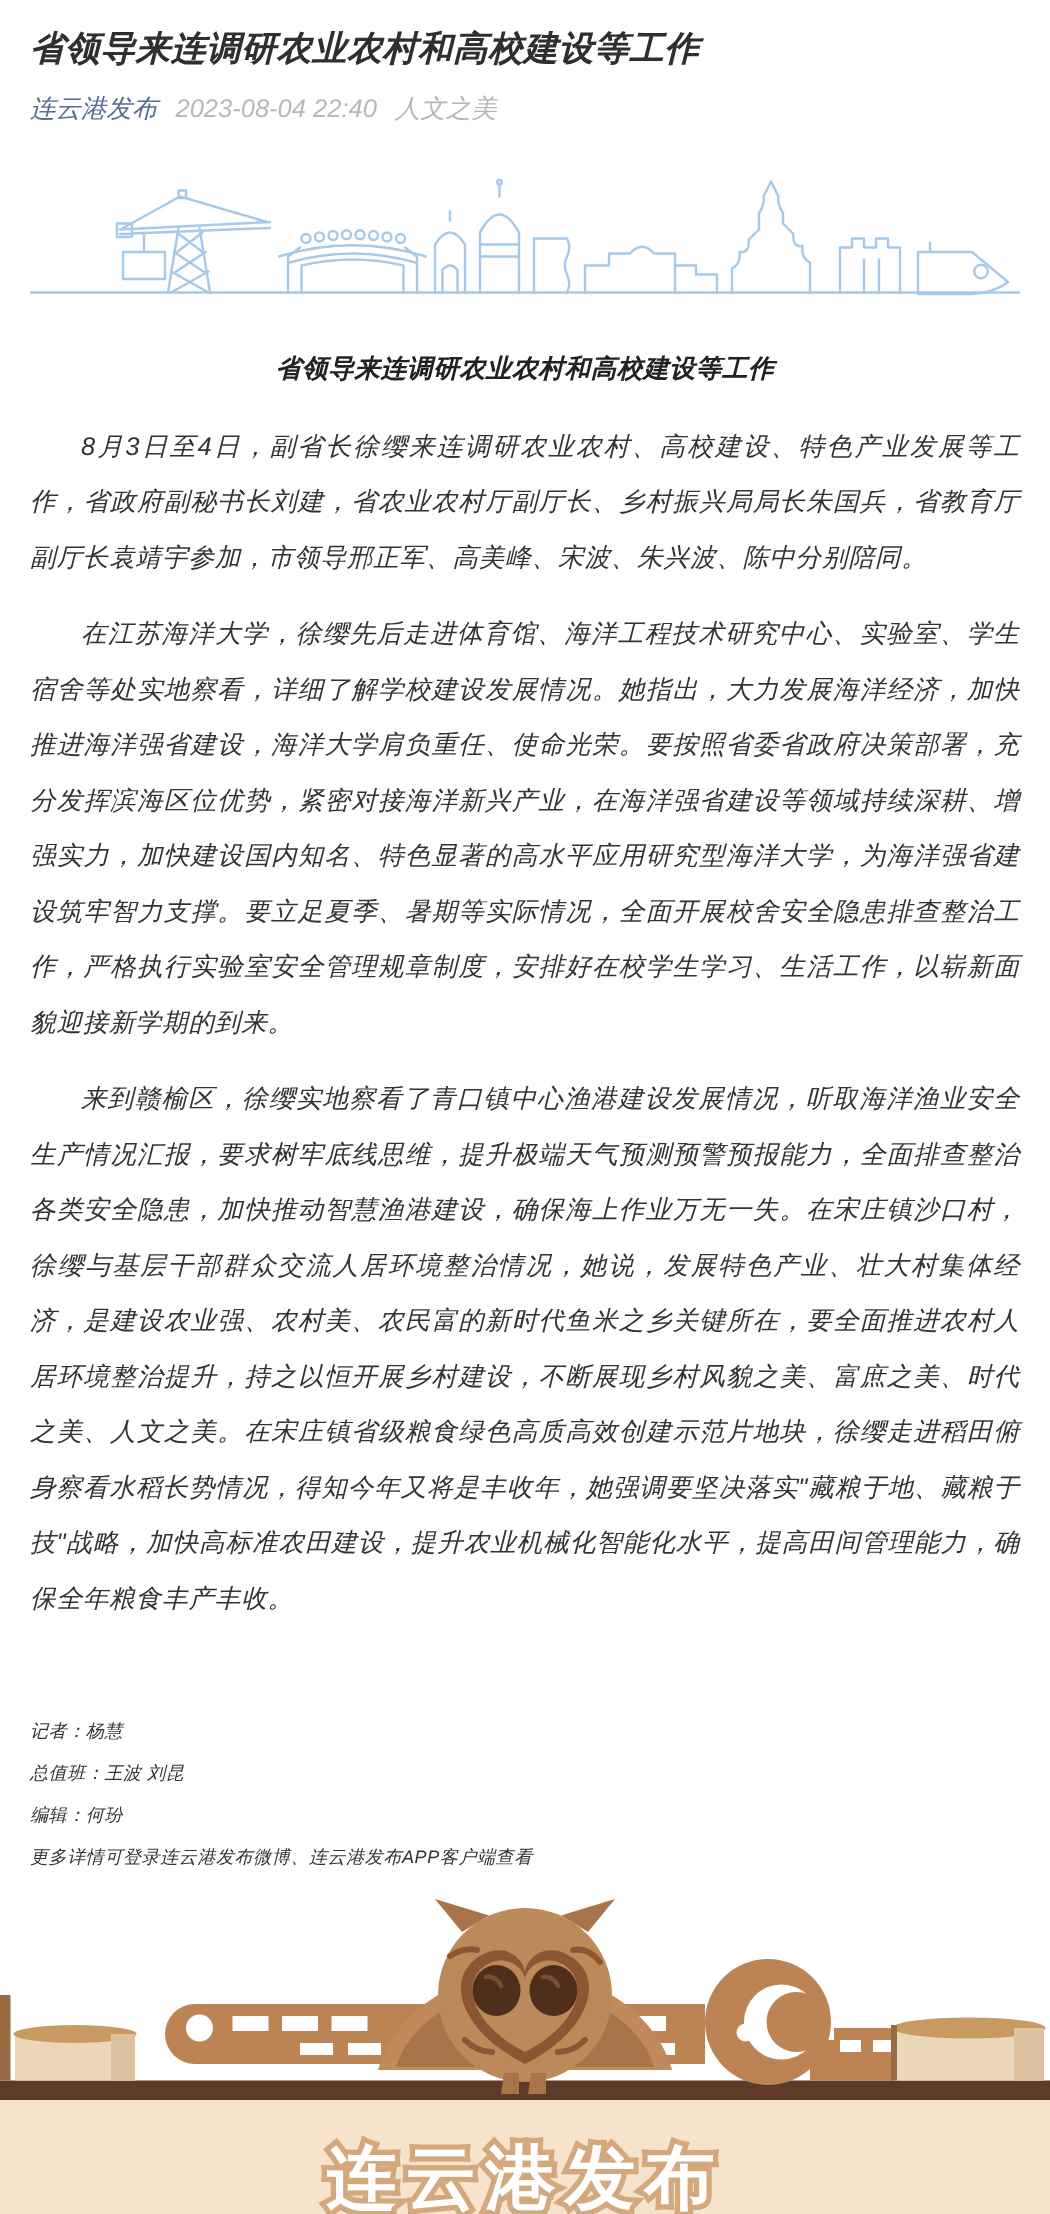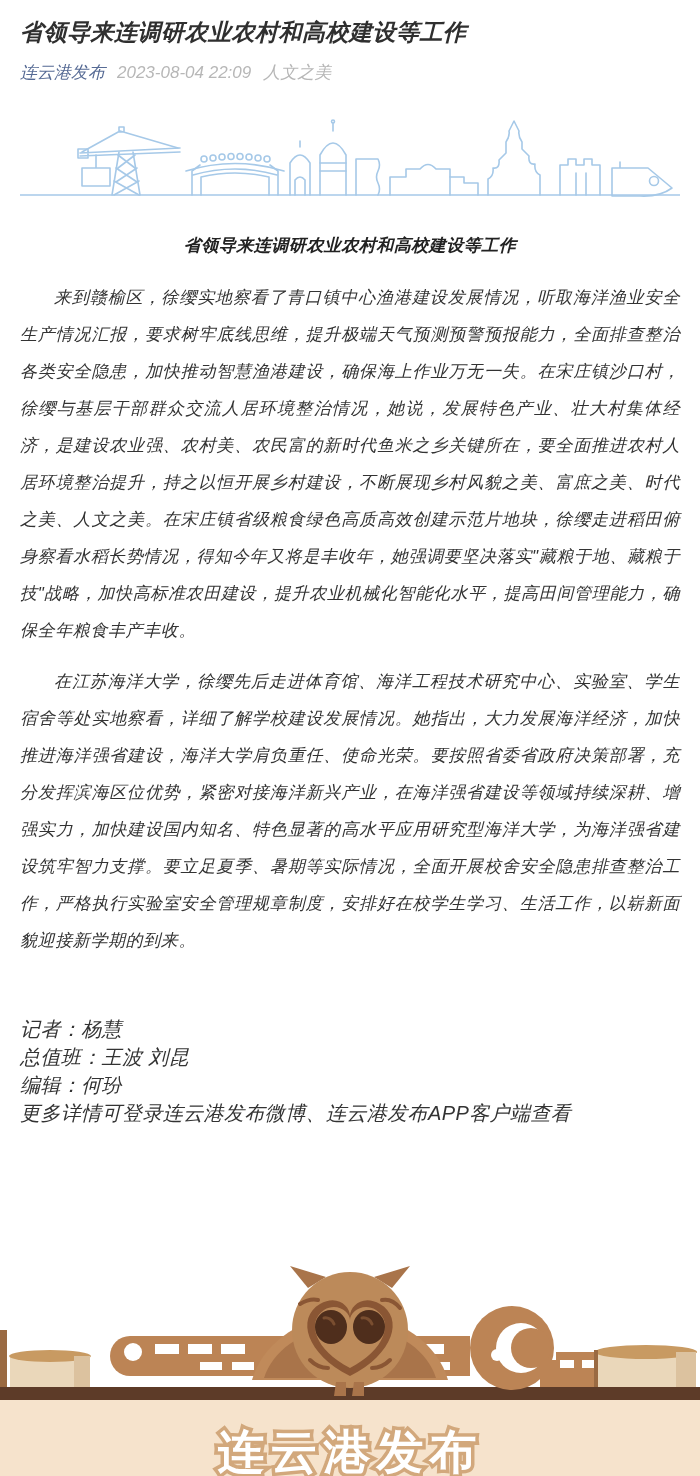--- a/index.html
+++ b/index.html
@@ -24,40 +24,40 @@
     font-size:17px;font-weight:bold;color:#222222;letter-spacing:.5px;
   }
   .article-body{margin-top:22px;}
   .article-body p{
     margin:0 0 14px 0;
     font-size:17px;line-height:37px;letter-spacing:.6px;
     text-indent:2em;text-align:justify;color:#333333;
   }
   .article-footer{margin-top:56px;}
   .article-footer p{
-    margin:0;font-size:20px;line-height:28px;letter-spacing:.4px;color:#333333;
+    margin:0;font-size:12px;line-height:28px;letter-spacing:.4px;color:#333333;
   }
   .banner-fig{margin:6px 0 0 0;position:absolute;left:0;bottom:0;width:700px;height:212px;}
   .banner-fig svg{display:block;width:700px;height:212px;}
   .brand-text{
     font-family:"Liberation Sans","DejaVu Sans",sans-serif;
     font-weight:bold;
     paint-order:stroke;
   }
 </style>
 </head>
 <body>
 
 <div class="page">
 
   <h1 class="page-title">省领导来连调研农业农村和高校建设等工作</h1>
 
   <div class="byline">
     <a class="account-link">连云港发布</a>
-    <span class="meta">2023-08-04 22:09</span>
+    <span class="meta">2023-08-04 22:40</span>
     <span class="meta">人文之美</span>
   </div>
 
   <figure class="skyline-fig">
     <svg viewBox="0 0 660 92" aria-hidden="true">
       <g stroke="#a6c9e8" stroke-width="1.6" fill="none" stroke-linecap="round" stroke-linejoin="round">
 
         <path d="M0 77 H660"></path>
 
         <path d="M92 77 L99 34 M120 77 L113 34"></path>
@@ -96,22 +96,23 @@
 
         <path d="M592 50 H628 L652 70 Q640 79 620 78 H592 Z M600 50 V44"></path>
         <circle cx="634" cy="63" r="4.5"></circle>
       </g>
     </svg>
   </figure>
 
   <h2 class="article-headline">省领导来连调研农业农村和高校建设等工作</h2>
 
   <div class="article-body">
+    <p>8月3日至4日，副省长徐缨来连调研农业农村、高校建设、特色产业发展等工作，省政府副秘书长刘建，省农业农村厅副厅长、乡村振兴局局长朱国兵，省教育厅副厅长袁靖宇参加，市领导邢正军、高美峰、宋波、朱兴波、陈中分别陪同。</p>
+    <p>在江苏海洋大学，徐缨先后走进体育馆、海洋工程技术研究中心、实验室、学生宿舍等处实地察看，详细了解学校建设发展情况。她指出，大力发展海洋经济，加快推进海洋强省建设，海洋大学肩负重任、使命光荣。要按照省委省政府决策部署，充分发挥滨海区位优势，紧密对接海洋新兴产业，在海洋强省建设等领域持续深耕、增强实力，加快建设国内知名、特色显著的高水平应用研究型海洋大学，为海洋强省建设筑牢智力支撑。要立足夏季、暑期等实际情况，全面开展校舍安全隐患排查整治工作，严格执行实验室安全管理规章制度，安排好在校学生学习、生活工作，以崭新面貌迎接新学期的到来。</p>
     <p>来到赣榆区，徐缨实地察看了青口镇中心渔港建设发展情况，听取海洋渔业安全生产情况汇报，要求树牢底线思维，提升极端天气预测预警预报能力，全面排查整治各类安全隐患，加快推动智慧渔港建设，确保海上作业万无一失。在宋庄镇沙口村，徐缨与基层干部群众交流人居环境整治情况，她说，发展特色产业、壮大村集体经济，是建设农业强、农村美、农民富的新时代鱼米之乡关键所在，要全面推进农村人居环境整治提升，持之以恒开展乡村建设，不断展现乡村风貌之美、富庶之美、时代之美、人文之美。在宋庄镇省级粮食绿色高质高效创建示范片地块，徐缨走进稻田俯身察看水稻长势情况，得知今年又将是丰收年，她强调要坚决落实"藏粮于地、藏粮于技"战略，加快高标准农田建设，提升农业机械化智能化水平，提高田间管理能力，确保全年粮食丰产丰收。</p>
-    <p>在江苏海洋大学，徐缨先后走进体育馆、海洋工程技术研究中心、实验室、学生宿舍等处实地察看，详细了解学校建设发展情况。她指出，大力发展海洋经济，加快推进海洋强省建设，海洋大学肩负重任、使命光荣。要按照省委省政府决策部署，充分发挥滨海区位优势，紧密对接海洋新兴产业，在海洋强省建设等领域持续深耕、增强实力，加快建设国内知名、特色显著的高水平应用研究型海洋大学，为海洋强省建设筑牢智力支撑。要立足夏季、暑期等实际情况，全面开展校舍安全隐患排查整治工作，严格执行实验室安全管理规章制度，安排好在校学生学习、生活工作，以崭新面貌迎接新学期的到来。</p>
   </div>
 
   <div class="article-footer">
     <p>记者：杨慧</p>
     <p>总值班：王波 刘昆</p>
     <p>编辑：何玢</p>
     <p>更多详情可登录连云港发布微博、连云港发布APP客户端查看</p>
   </div>
 
 </div>

